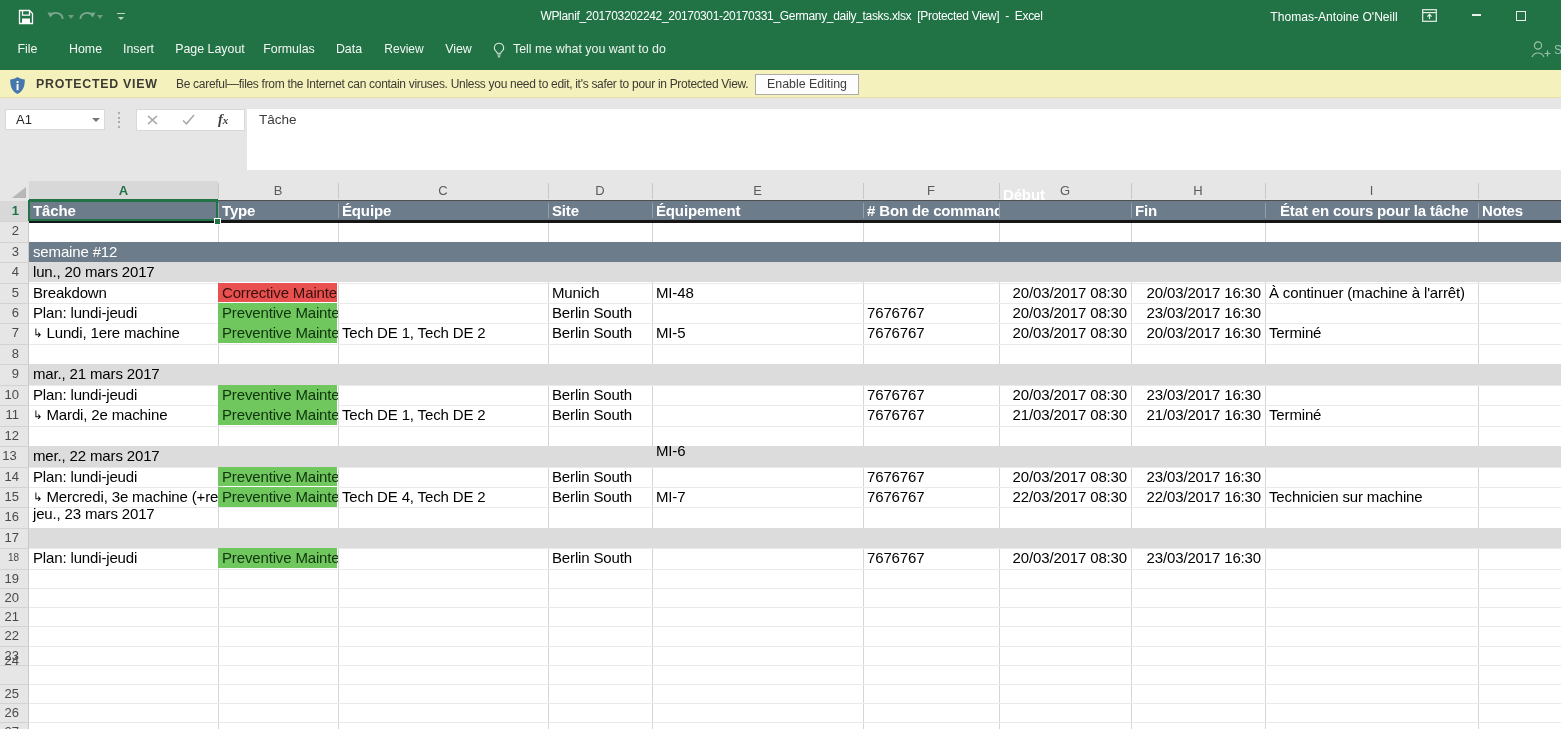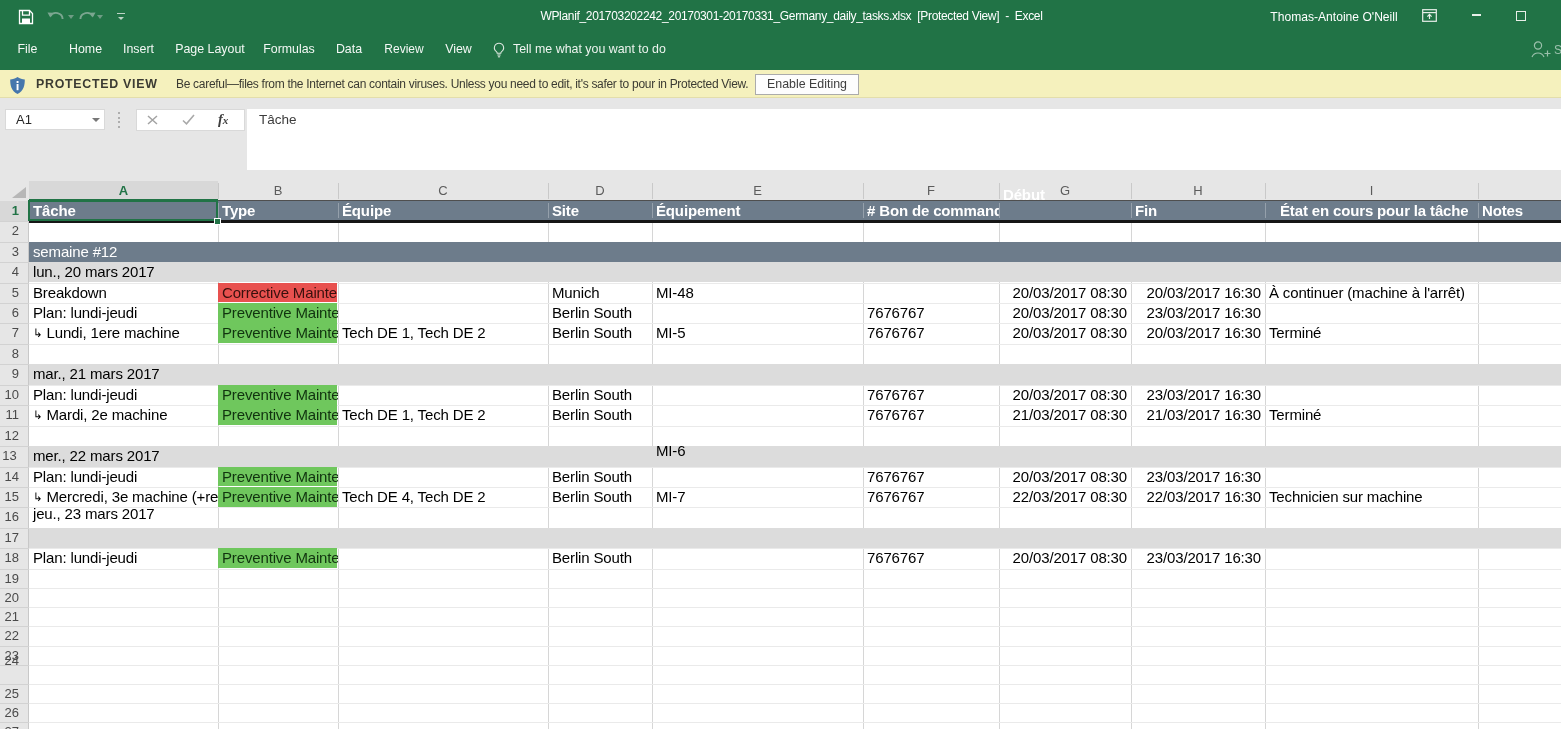--- a/index.html
+++ b/index.html
@@ -184,21 +184,21 @@
 <div class="a" style="left:0;top:343.9px;width:19px;height:20.45px;text-align:right;font-size:13px;line-height:20.45px;color:#4a4a4a;font-weight:normal">8</div>
 <div class="a" style="left:0;top:364.3px;width:19px;height:20.45px;text-align:right;font-size:13px;line-height:20.45px;color:#4a4a4a;font-weight:normal">9</div>
 <div class="a" style="left:0;top:384.8px;width:19px;height:20.45px;text-align:right;font-size:13px;line-height:20.45px;color:#4a4a4a;font-weight:normal">10</div>
 <div class="a" style="left:0;top:405.2px;width:19px;height:20.45px;text-align:right;font-size:13px;line-height:20.45px;color:#4a4a4a;font-weight:normal">11</div>
 <div class="a" style="left:0;top:425.6px;width:19px;height:20.45px;text-align:right;font-size:13px;line-height:20.45px;color:#4a4a4a;font-weight:normal">12</div>
 <div class="a" style="left:0;top:446.1px;width:19px;height:20.45px;text-align:center;font-size:13px;line-height:20.45px;color:#4a4a4a;font-weight:normal">13</div>
 <div class="a" style="left:0;top:466.5px;width:19px;height:20.45px;text-align:right;font-size:13px;line-height:20.45px;color:#4a4a4a;font-weight:normal">14</div>
 <div class="a" style="left:0;top:487.0px;width:19px;height:20.45px;text-align:right;font-size:13px;line-height:20.45px;color:#4a4a4a;font-weight:normal">15</div>
 <div class="a" style="left:0;top:507.4px;width:19px;height:20.45px;text-align:right;font-size:13px;line-height:20.45px;color:#4a4a4a;font-weight:normal">16</div>
 <div class="a" style="left:0;top:527.9px;width:19px;height:20.45px;text-align:right;font-size:13px;line-height:20.45px;color:#4a4a4a;font-weight:normal">17</div>
-<div class="a" style="left:0;top:548.3px;width:19px;height:20.45px;text-align:right;font-size:13px;line-height:20.45px;color:#4a4a4a;font-weight:normal">18</div>
+<div class="a" style="left:0;top:548.3px;width:19px;height:20.45px;text-align:right;font-size:10px;line-height:20.45px;color:#4a4a4a;font-weight:normal">18</div>
 <div class="a" style="left:0;top:568.8px;width:19px;height:19.2px;text-align:right;font-size:13px;line-height:19.2px;color:#4a4a4a;font-weight:normal">19</div>
 <div class="a" style="left:0;top:588.0px;width:19px;height:19.2px;text-align:right;font-size:13px;line-height:19.2px;color:#4a4a4a;font-weight:normal">20</div>
 <div class="a" style="left:0;top:607.2px;width:19px;height:19.2px;text-align:right;font-size:13px;line-height:19.2px;color:#4a4a4a;font-weight:normal">21</div>
 <div class="a" style="left:0;top:626.4px;width:19px;height:19.2px;text-align:right;font-size:13px;line-height:19.2px;color:#4a4a4a;font-weight:normal">22</div>
 <div class="a" style="left:0;top:645.6px;width:19px;height:19.2px;text-align:right;font-size:13px;line-height:19.2px;color:#4a4a4a;font-weight:normal">23</div>
 <div class="a" style="left:0;top:651px;width:19px;height:19.2px;text-align:right;font-size:13px;line-height:19.2px;color:#4a4a4a;font-weight:normal">24</div>
 <div class="a" style="left:0;top:684.0px;width:19px;height:19.2px;text-align:right;font-size:13px;line-height:19.2px;color:#4a4a4a;font-weight:normal">25</div>
 <div class="a" style="left:0;top:703.2px;width:19px;height:19.2px;text-align:right;font-size:13px;line-height:19.2px;color:#4a4a4a;font-weight:normal">26</div>
 <div class="a" style="left:0;top:722.4px;width:19px;height:6.6px;text-align:right;font-size:13px;line-height:19.2px;color:#4a4a4a;overflow:hidden">27</div>
 <div class="a" style="left:29px;top:200.2px;width:1532px;height:20.95px;background:#6d7c8b;border-top:1px solid #4f4f4f;box-sizing:border-box"></div>

